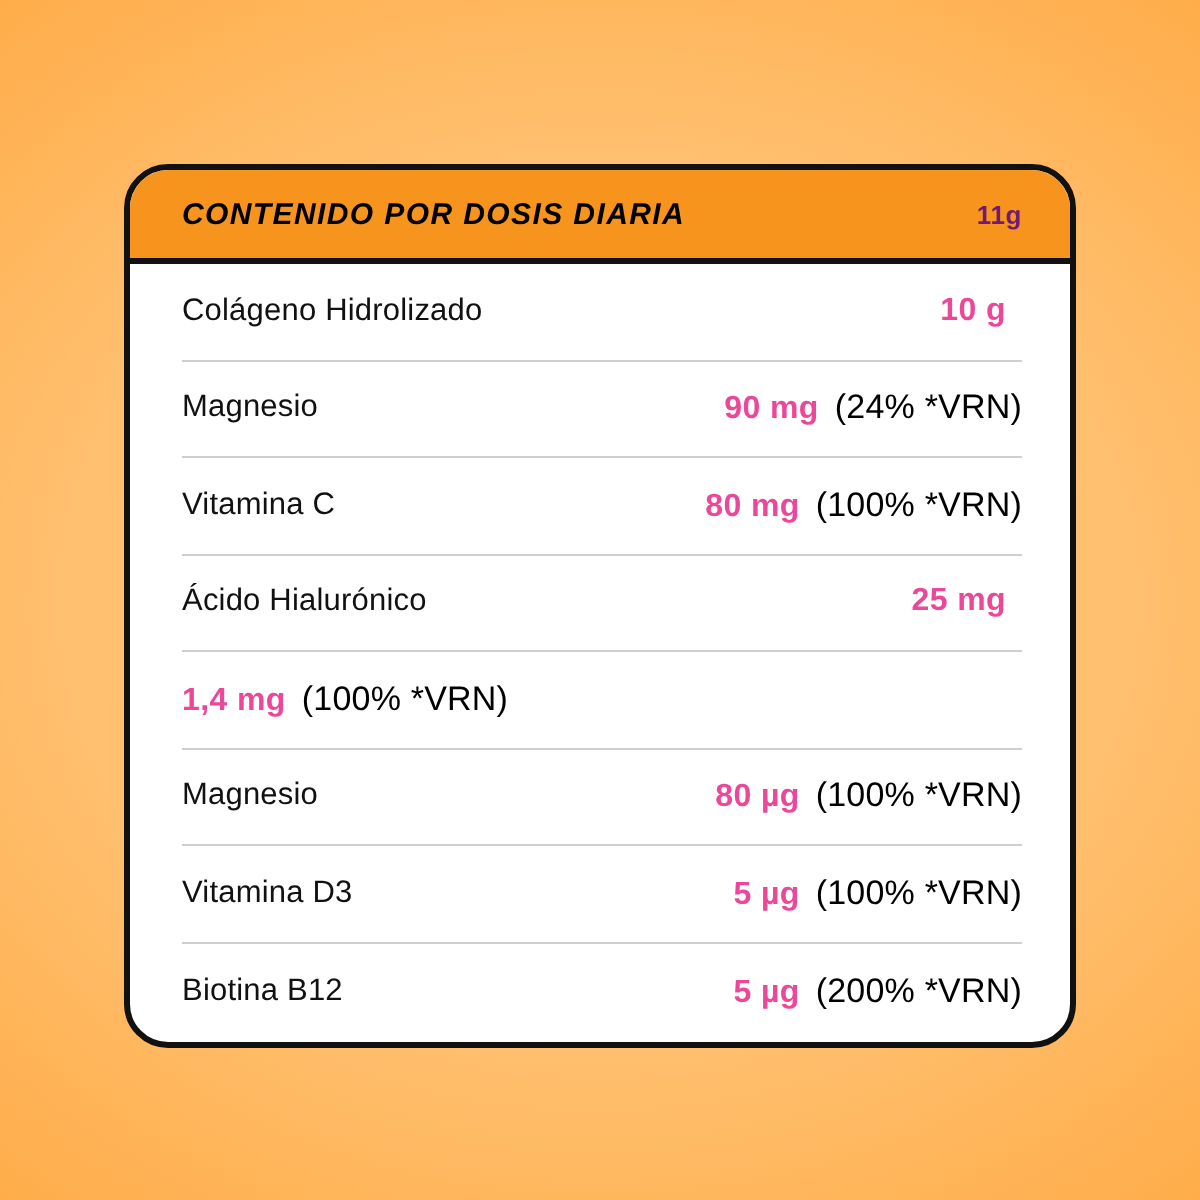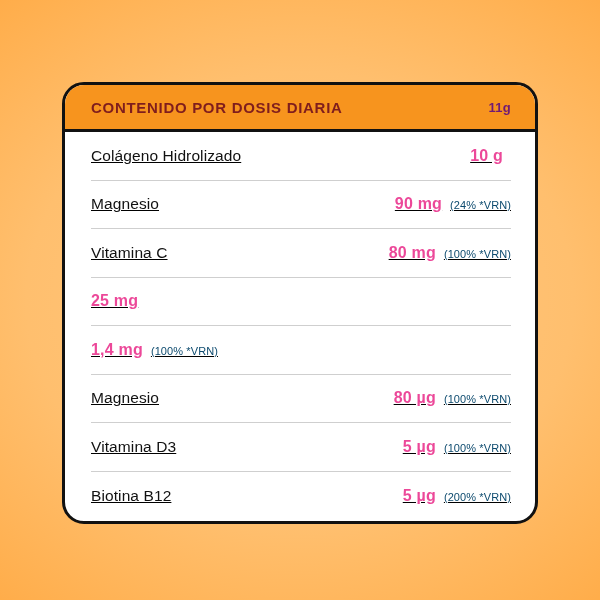--- a/index.html
+++ b/index.html
@@ -43,34 +43,34 @@
     align-items: center;
     justify-content: space-between;
     padding: 0 24px 0 26px;
     box-sizing: border-box;
   }
 
   .panel-header .title {
     font-size: 15px;
     font-weight: bold;
     letter-spacing: 0.7px;
-    color: #7f1d1d;
+    color: #000000;
     text-transform: uppercase;
+    font-style: italic;
   }
 
   .panel-header .dose {
     font-size: 13px;
     font-weight: bold;
     color: #701a75;
     letter-spacing: 0.3px;
   }
 
   .rows {
     padding: 0 0 16px 0;
-    text-decoration: underline;
   }
 
   .row {
     display: flex;
     align-items: center;
     justify-content: space-between;
     height: 48.5px;
     margin: 0 24px 0 26px;
     border-bottom: 1px solid #cfcfcf;
     box-sizing: border-box;
@@ -94,22 +94,22 @@
   }
 
   .amount {
     font-size: 16px;
     font-weight: bold;
     color: #ec4899;
     letter-spacing: 0.2px;
   }
 
   .vrn {
-    font-size: 11px;
-    color: #0c4a6e;
+    font-size: 17px;
+    color: #000000;
     margin-left: 8px;
     letter-spacing: 0.1px;
   }
 </style>
 </head>
 <body>
 
 <div class="page">
   <div class="panel">
 
@@ -138,20 +138,21 @@
 
       <div class="row">
         <span class="nutrient">Vitamina C</span>
         <span class="values">
           <span class="amount">80 mg</span>
           <span class="vrn">(100% *VRN)</span>
         </span>
       </div>
 
       <div class="row">
+        <span class="nutrient">Ácido Hialurónico</span>
         <span class="values">
           <span class="amount">25 mg</span>
           <span class="vrn"></span>
         </span>
       </div>
 
       <div class="row">
         <span class="values">
           <span class="amount">1,4 mg</span>
           <span class="vrn">(100% *VRN)</span>

